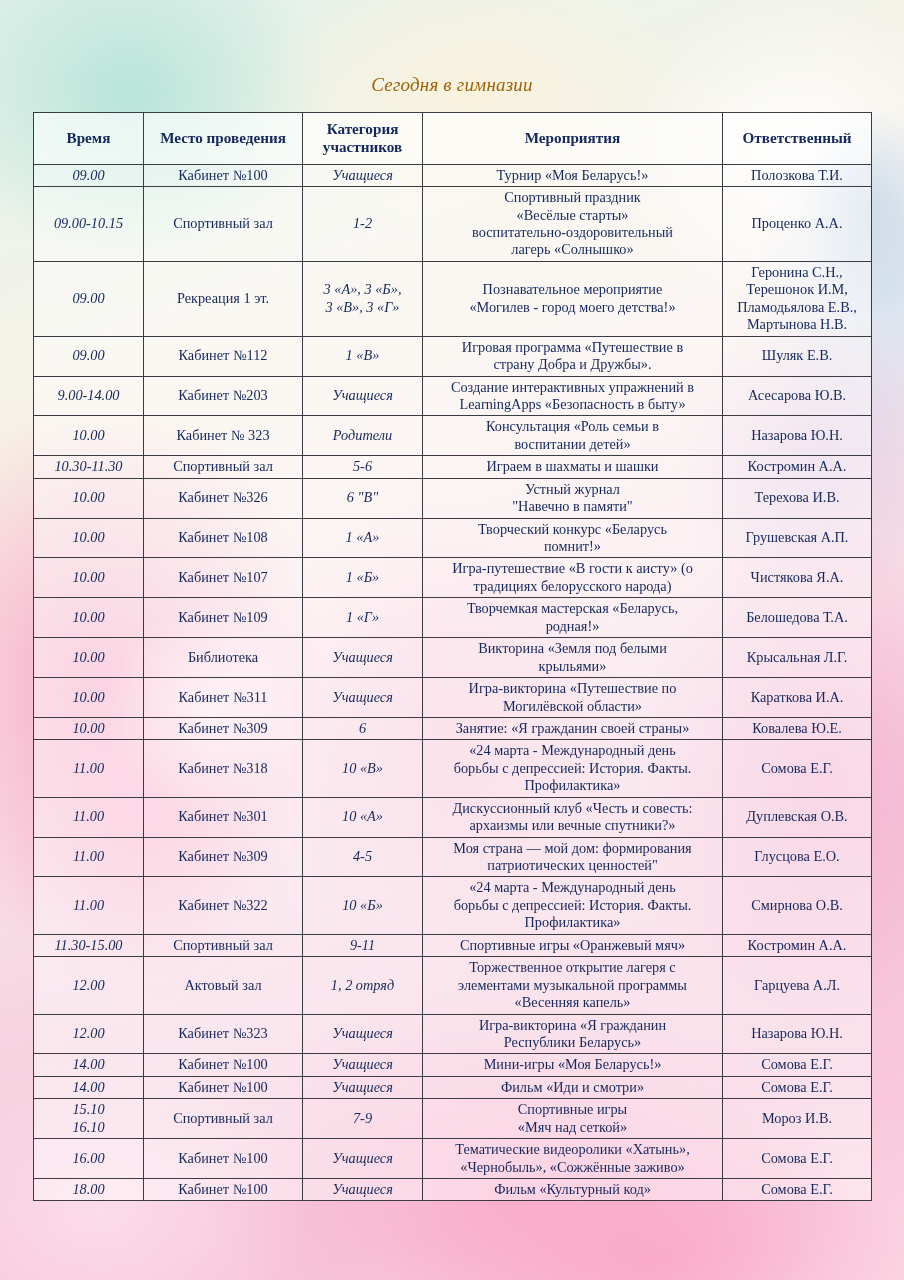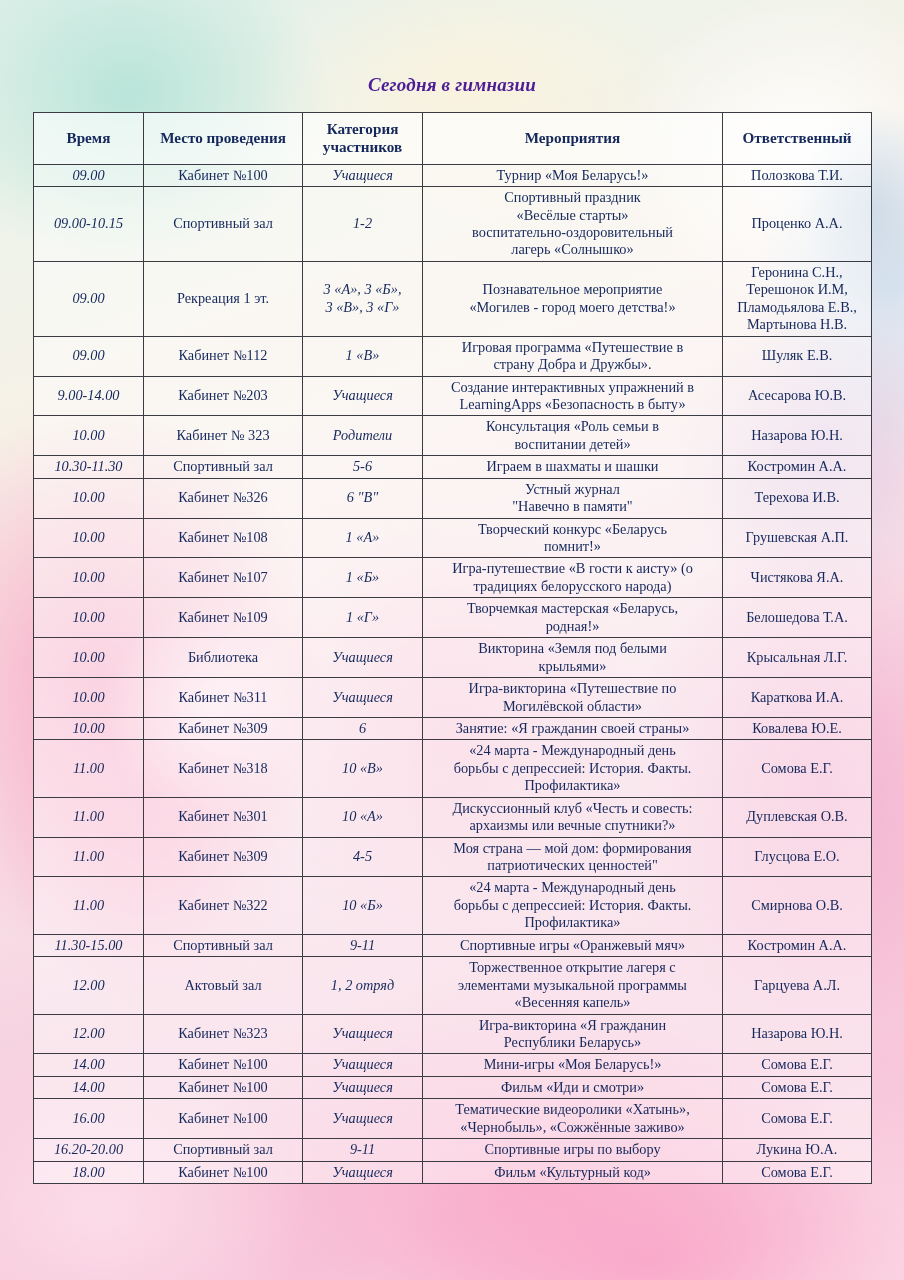--- a/index.html
+++ b/index.html
@@ -96,22 +96,22 @@
 
   
   #content {
     position: relative;
     z-index: 2;
   }
 
   #doc-title {
     text-align: center;
     padding-top: 72px;
-    color: #4c1d95;
-    font-weight: bold;
+    color: #a16207;
+    font-weight: normal;
     font-style: italic;
     font-size: 19px;
     line-height: 1.35;
     letter-spacing: .2px;
   }
   #doc-title .line2 { display: block; }
 
   #schedule-table-wrap {
     margin: 14px 33px 0 33px;
   }
@@ -378,35 +378,37 @@
             <td class="cell-resp">Сомова Е.Г.</td>
           </tr>
           <tr>
             <td class="cell-time">14.00</td>
             <td class="cell-place">Кабинет №100</td>
             <td class="cell-cat">Учащиеся</td>
             <td class="cell-event">Фильм «Иди и смотри»</td>
             <td class="cell-resp">Сомова Е.Г.</td>
           </tr>
           <tr>
+            <td class="cell-time">15.10
+16.10</td>
+            <td class="cell-place">Спортивный зал</td>
+            <td class="cell-cat">7-9</td>
+            <td class="cell-event">Спортивные игры
+«Мяч над сеткой»</td>
+            <td class="cell-resp">Мороз И.В.</td>
+          </tr>
+          <tr>
             <td class="cell-time">16.00</td>
             <td class="cell-place">Кабинет №100</td>
             <td class="cell-cat">Учащиеся</td>
             <td class="cell-event">Тематические видеоролики «Хатынь»,
 «Чернобыль», «Сожжённые заживо»</td>
             <td class="cell-resp">Сомова Е.Г.</td>
           </tr>
           <tr>
-            <td class="cell-time">16.20-20.00</td>
-            <td class="cell-place">Спортивный зал</td>
-            <td class="cell-cat">9-11</td>
-            <td class="cell-event">Спортивные игры по выбору</td>
-            <td class="cell-resp">Лукина Ю.А.</td>
-          </tr>
-          <tr>
             <td class="cell-time">18.00</td>
             <td class="cell-place">Кабинет №100</td>
             <td class="cell-cat">Учащиеся</td>
             <td class="cell-event">Фильм «Культурный код»</td>
             <td class="cell-resp">Сомова Е.Г.</td>
           </tr>
         </tbody>
     </table>
   </div>
 

